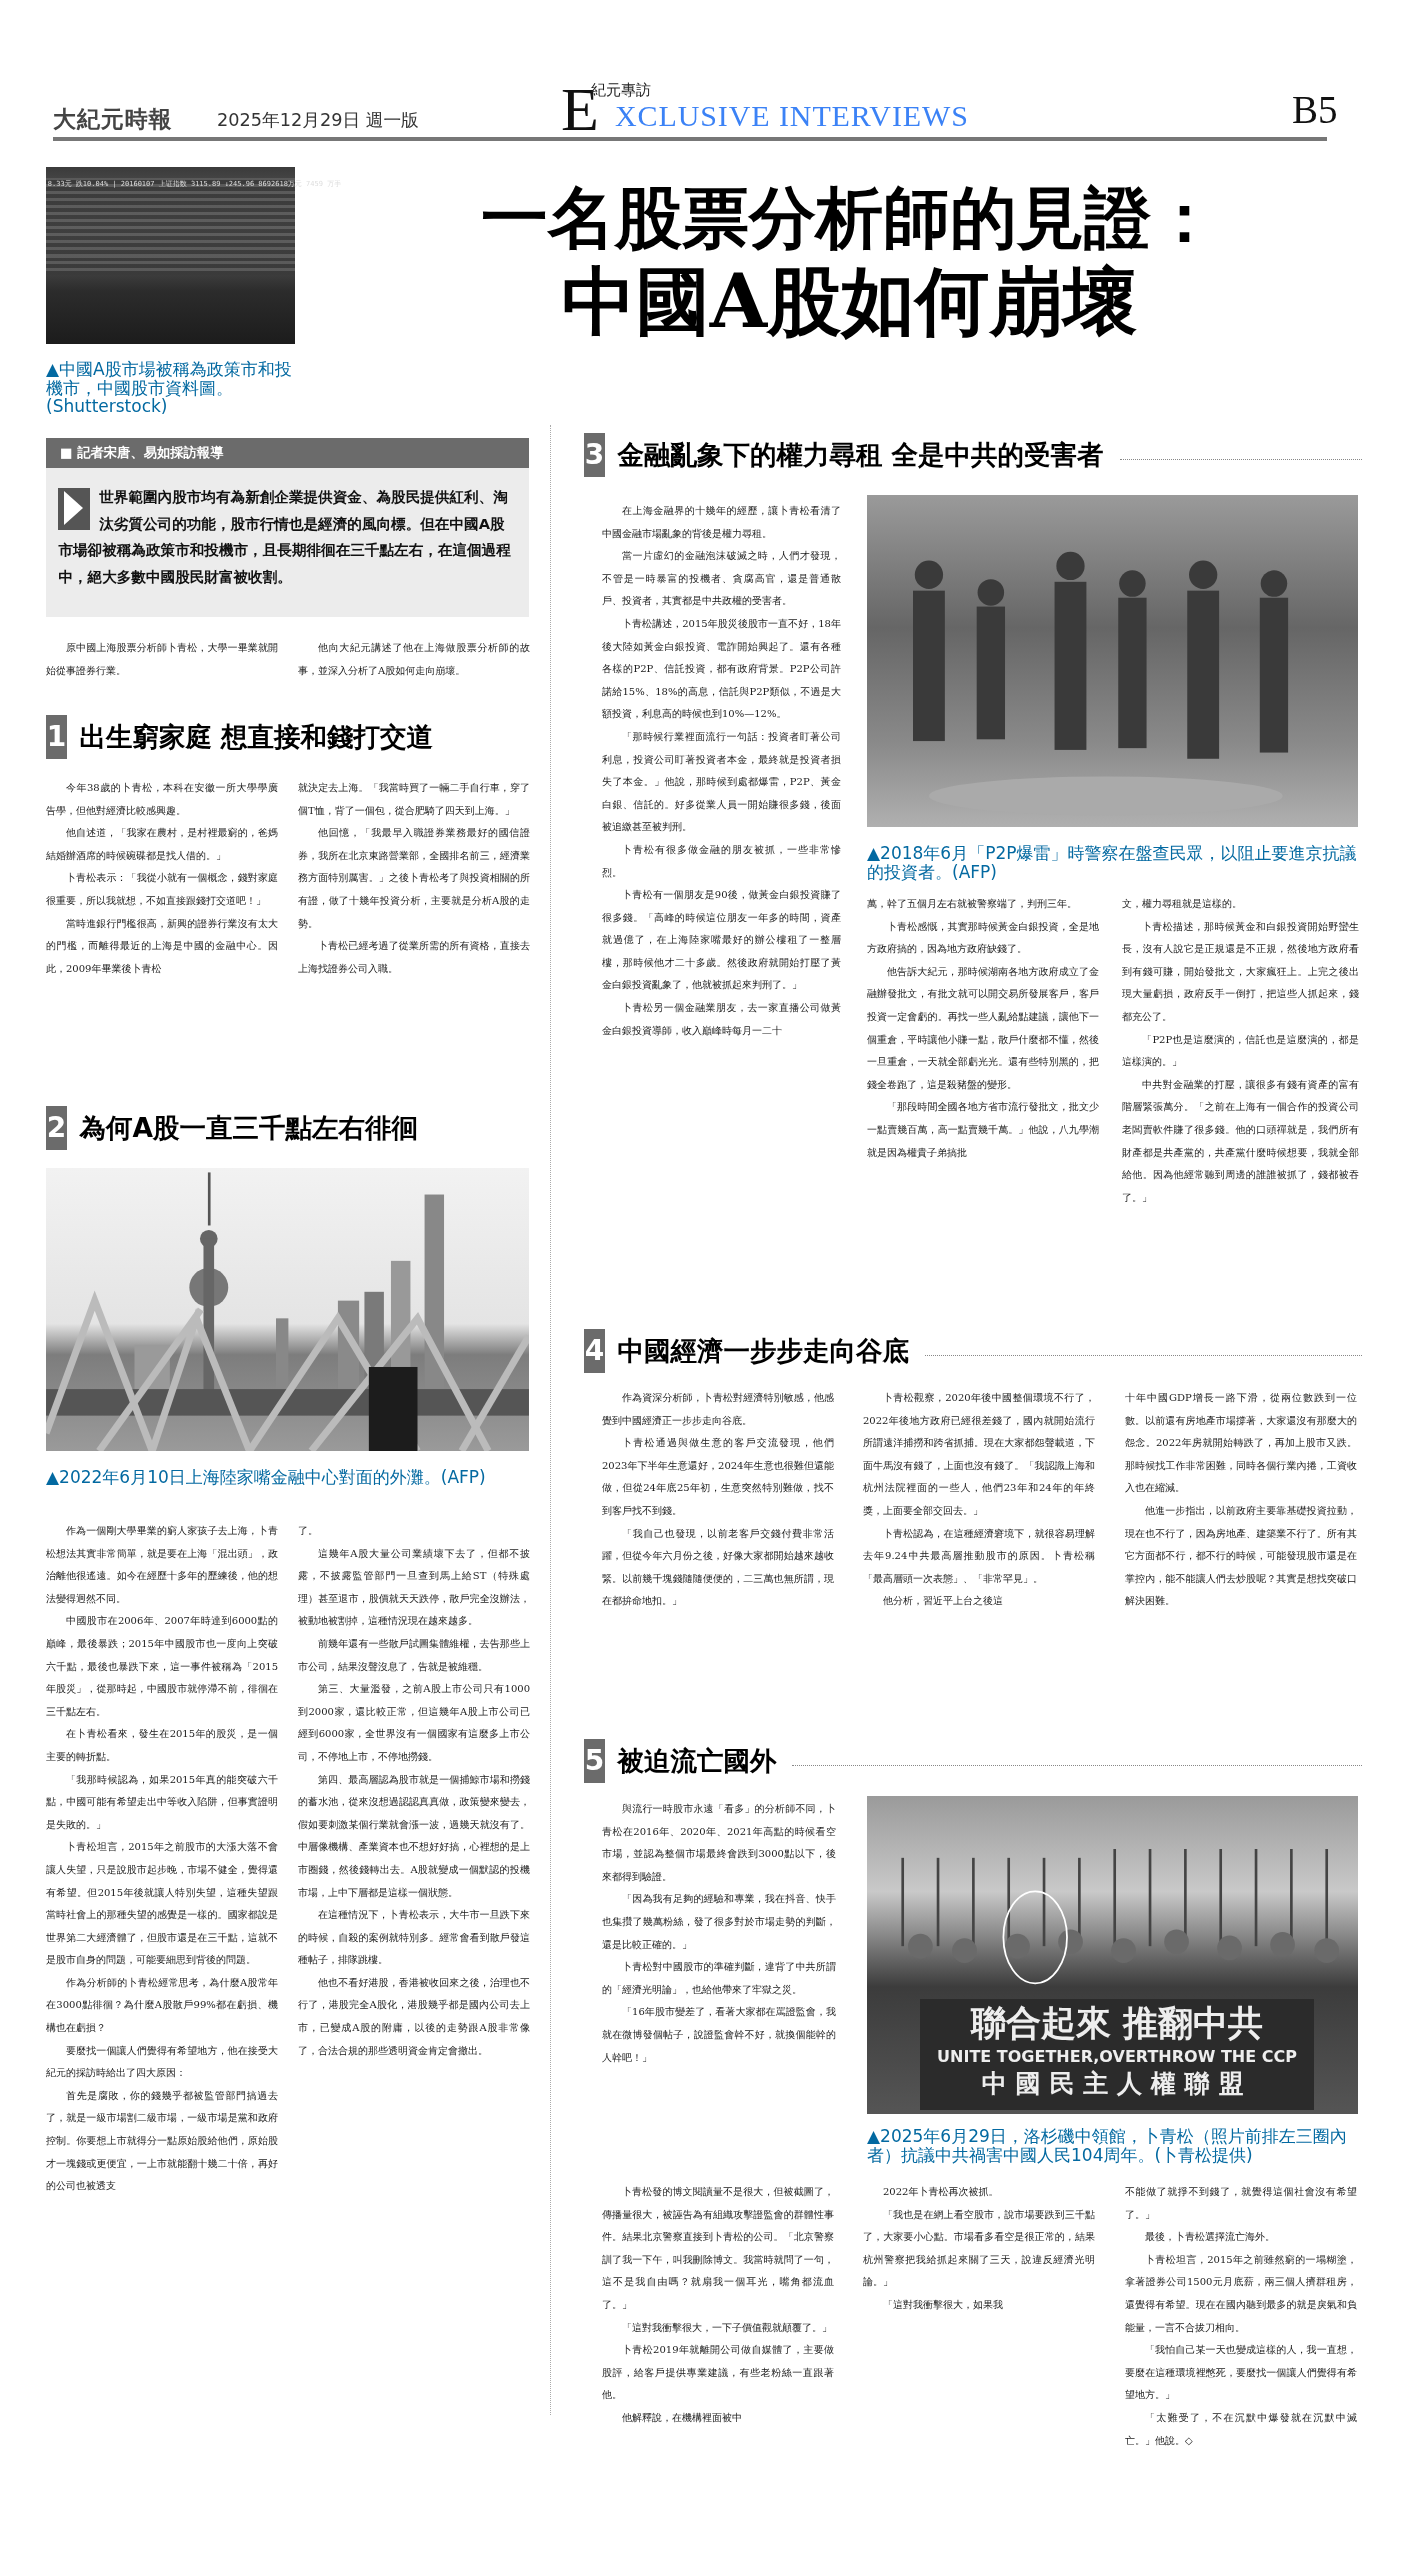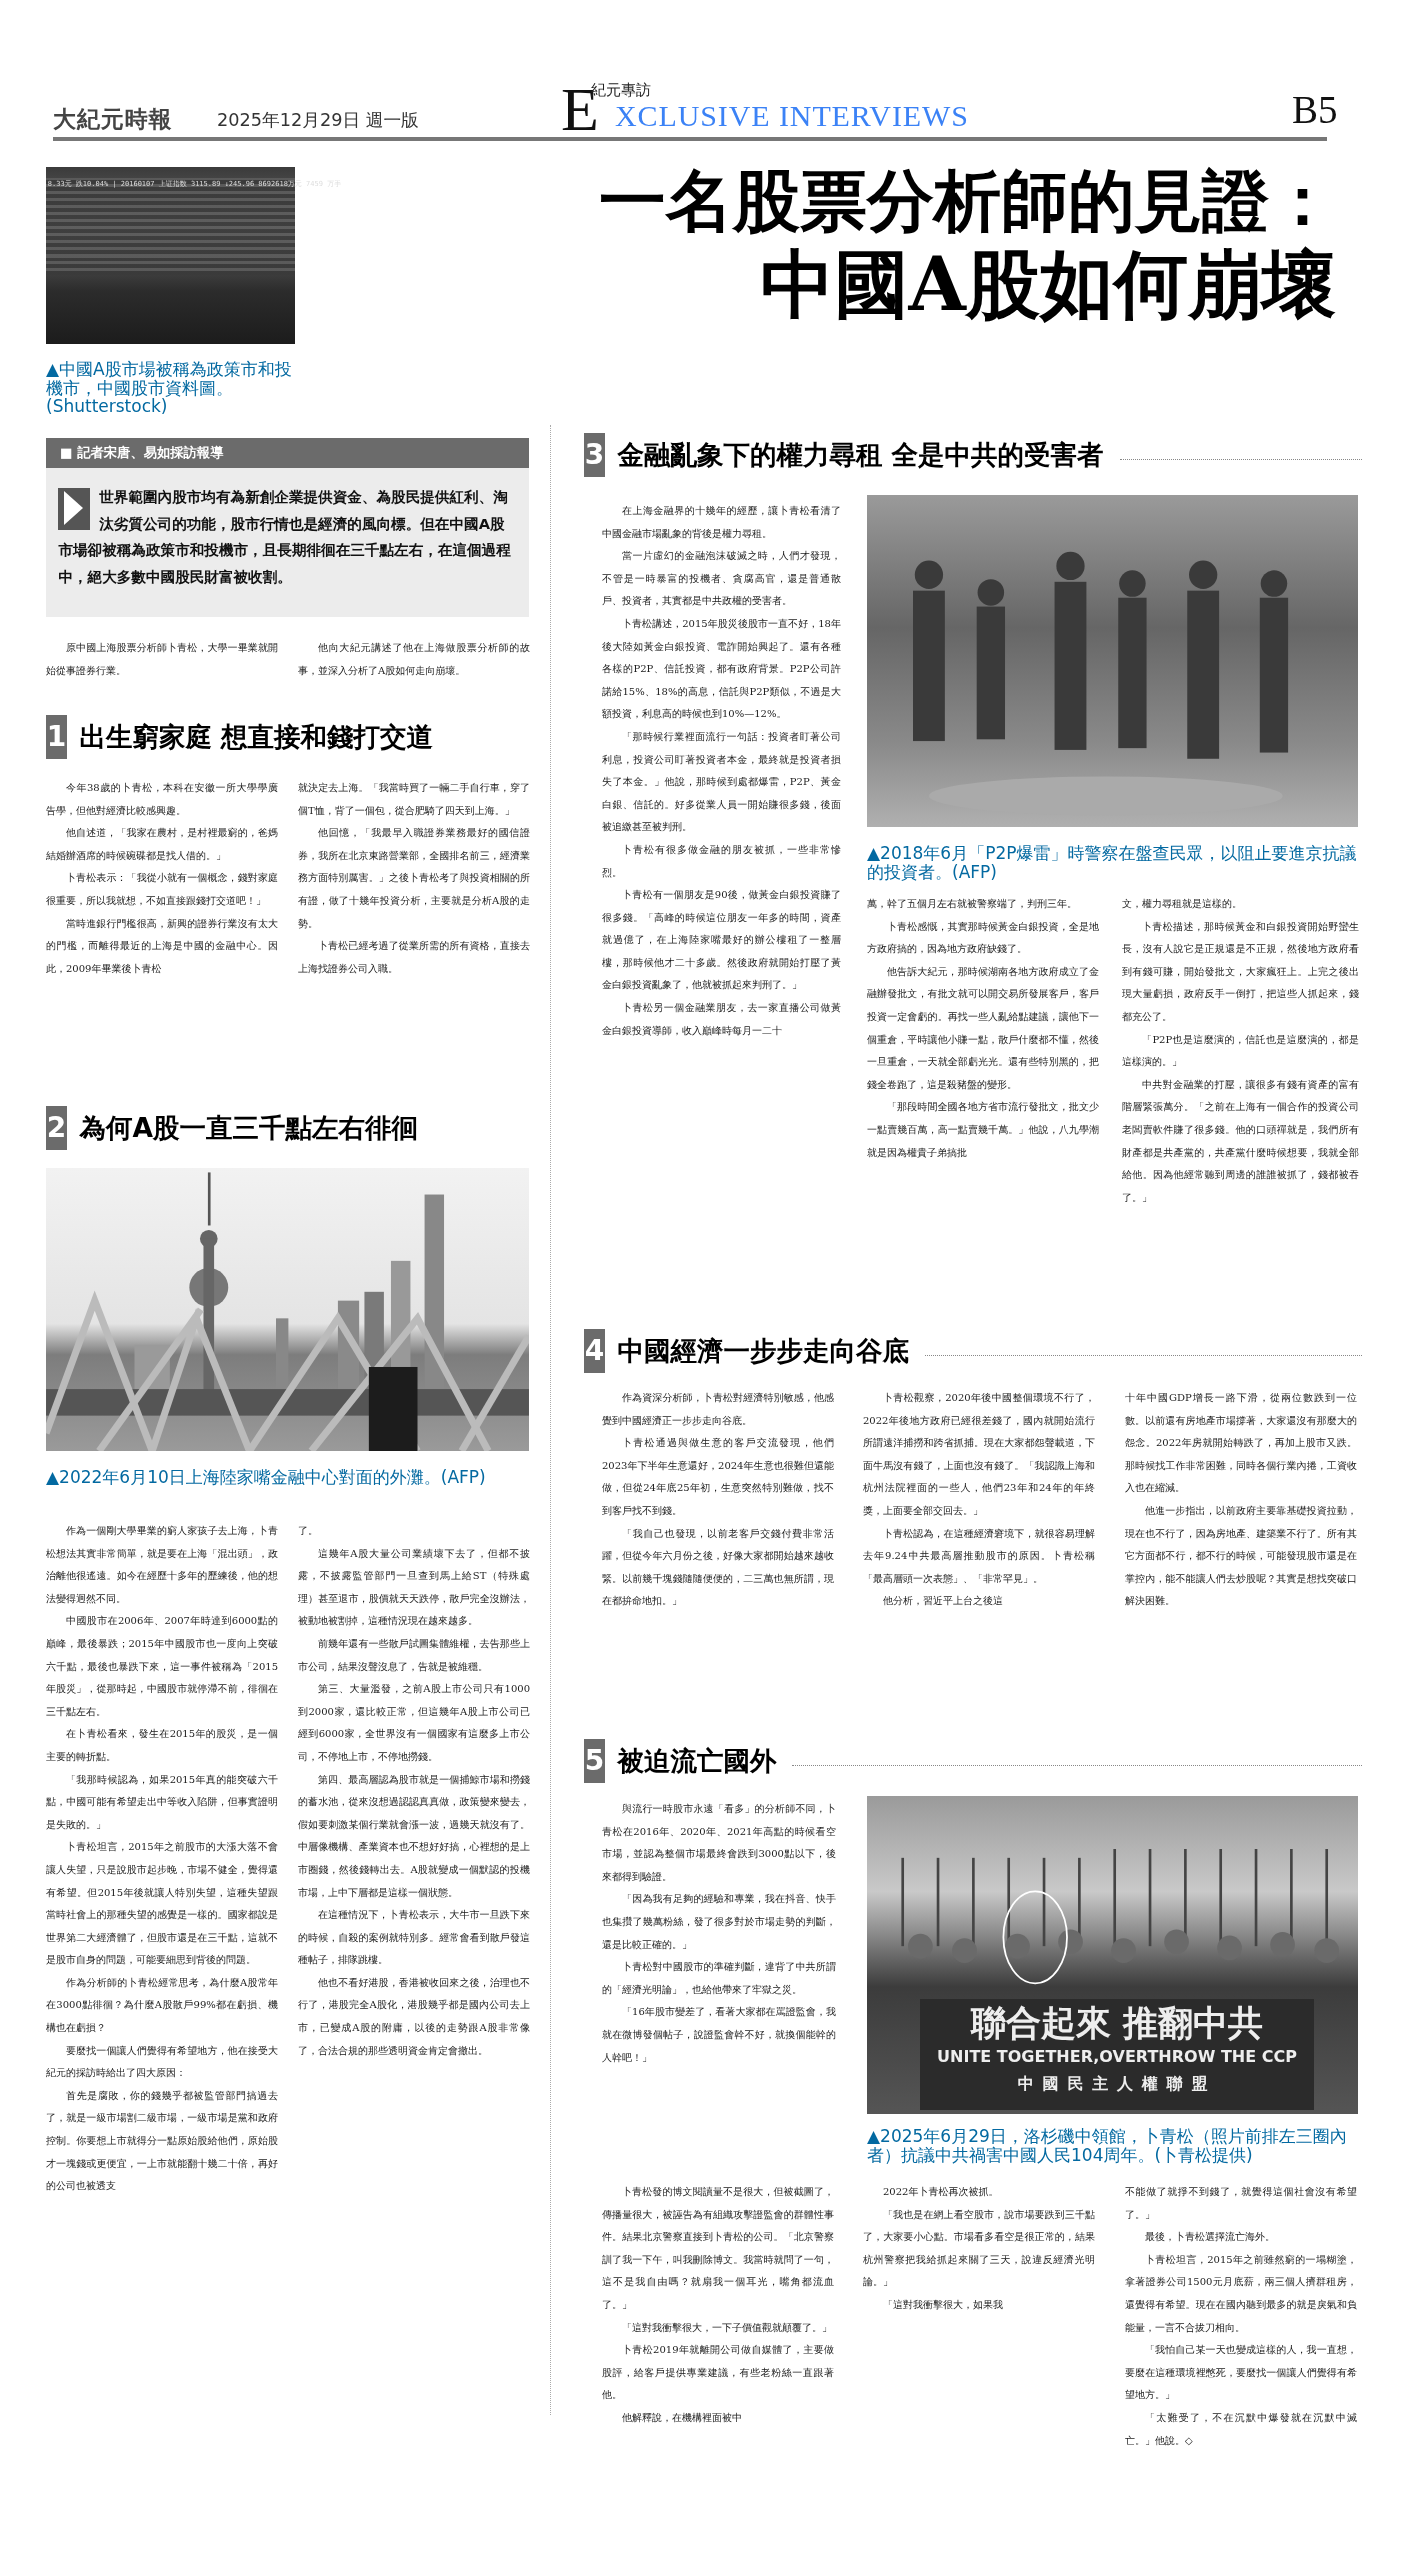--- a/index.html
+++ b/index.html
@@ -14,21 +14,21 @@
   .mast-page{left:1292px;top:87px;font-family:"Liberation Serif",serif;font-size:39px;color:#111;}
   .mast-rule{left:53px;top:137px;width:1274px;height:3.5px;background:#777;}
   
   .photo{background:linear-gradient(180deg,#3b3b3b 0%,#6a6a6a 35%,#2c2c2c 70%,#1c1c1c 100%);}
   .photo1{left:46px;top:167px;width:249px;height:177px;}
   .board{position:absolute;left:0;top:10.6px;width:100%;height:97px;background:repeating-linear-gradient(0deg,#3a3a3a 0 3.5px,#5c5c5c 3.5px 7px);opacity:.9;}
   .ticker{position:absolute;left:1.8px;top:12.4px;font-size:7px;color:#ddd;font-family:"DejaVu Sans Mono",monospace;white-space:nowrap;}
   .cap{font-family:"DejaVu Sans","Liberation Sans",sans-serif;font-size:17px;line-height:18.6px;color:#0369a1;margin-top:8px;}
   .cap1{left:46px;top:352px;width:252px;}
   
-  .headline{left:363px;top:160px;font-family:"DejaVu Sans",sans-serif;font-weight:bold;font-size:67px;line-height:83px;color:#000;text-align:right;width:973px;}
+  .headline{left:363px;top:177px;font-family:"DejaVu Sans",sans-serif;font-weight:bold;font-size:67px;line-height:83px;color:#000;text-align:center;width:973px;}
   .headline .l2{font-family:"DejaVu Serif",serif;font-size:74px;}
   
   .byline{left:46px;top:438px;width:483px;height:30px;background:#6b6b6b;color:#fff;font-family:"DejaVu Sans",sans-serif;font-weight:bold;font-size:13.3px;line-height:30px;padding-left:14px;box-sizing:border-box;}
   .lead{left:46px;top:468px;width:483px;height:149px;background:#ececec;box-sizing:border-box;padding:16px 12.4px 8.8px 12.4px;font-family:"DejaVu Sans",sans-serif;font-weight:bold;font-size:14.6px;line-height:26.5px;color:#111;}
   .chev{float:left;width:32px;height:42px;margin:3.5px 8.8px 0 0;background:#555;position:relative;}
   .chev:after{content:"";position:absolute;left:5.3px;top:3.5px;width:0;height:0;border-top:17.7px solid transparent;border-bottom:17.7px solid transparent;border-left:19.5px solid #fff;}
   
   .col{font-size:10px;line-height:22.6px;text-align:justify;color:#1a1a1a;}
   .col p{margin:0;text-indent:2em;}
   .col p.noind{text-indent:0;}
@@ -38,21 +38,21 @@
   .sec .title{margin-left:12.4px;font-family:"DejaVu Sans",sans-serif;font-weight:bold;font-size:26.5px;color:#000;white-space:nowrap;}
   .sec .dots{flex:1;border-bottom:1.8px dotted #888;margin-left:16px;height:0;margin-top:8.8px;}
   .vrule{left:550px;top:425px;width:0;height:1990px;border-left:1.8px dotted #aaa;}
   
   .photo2{left:46px;top:1168px;width:483px;height:283px;background:linear-gradient(180deg,#f2f2f2 0%,#e4e4e4 55%,#7d7d7d 66%,#9a9a9a 100%);overflow:hidden;}
   .photo3{left:867px;top:495px;width:491px;height:332px;background:linear-gradient(180deg,#9a9a9a 0%,#666 40%,#8a8a8a 75%,#b0b0b0 100%);overflow:hidden;}
   .photo4{left:867px;top:1796px;width:491px;height:318px;background:linear-gradient(180deg,#9a9a9a 0%,#c9c9c9 30%,#3c3c3c 60%,#555 100%);overflow:hidden;}
   .banner{position:absolute;left:53px;top:203px;width:394px;height:111px;background:#2b2b2b;color:#eee;text-align:center;font-family:"DejaVu Sans",sans-serif;font-weight:bold;}
   .banner .b1{font-size:35px;line-height:44px;margin-top:1.8px;}
   .banner .b2{font-size:16px;line-height:23px;}
-  .banner .b3{font-size:16px;line-height:32px;letter-spacing:8.8px;}
+  .banner .b3{font-size:25px;line-height:32px;letter-spacing:8.8px;}
 </style>
 </head>
 <body>
 
 <div class="abs mast-paper">大紀元時報</div>
 <div class="abs mast-date">2025年12月29日 週一版</div>
 <div class="abs mast-E">E</div>
 <div class="abs mast-cn">紀元專訪</div>
 <div class="abs mast-en">XCLUSIVE INTERVIEWS</div>
 <div class="abs mast-page">B5</div>

